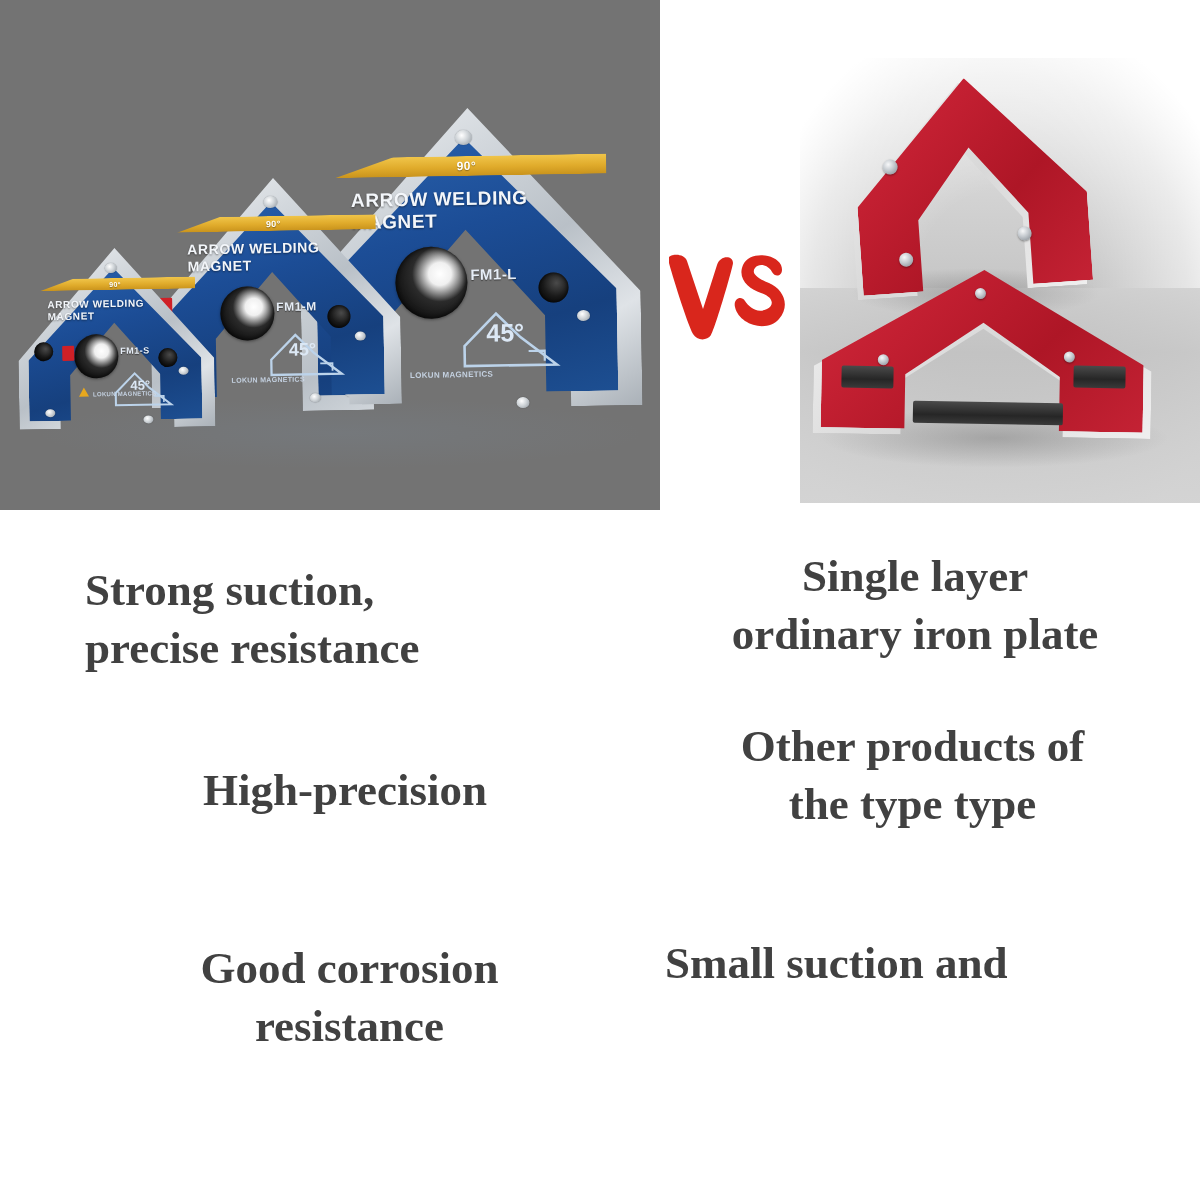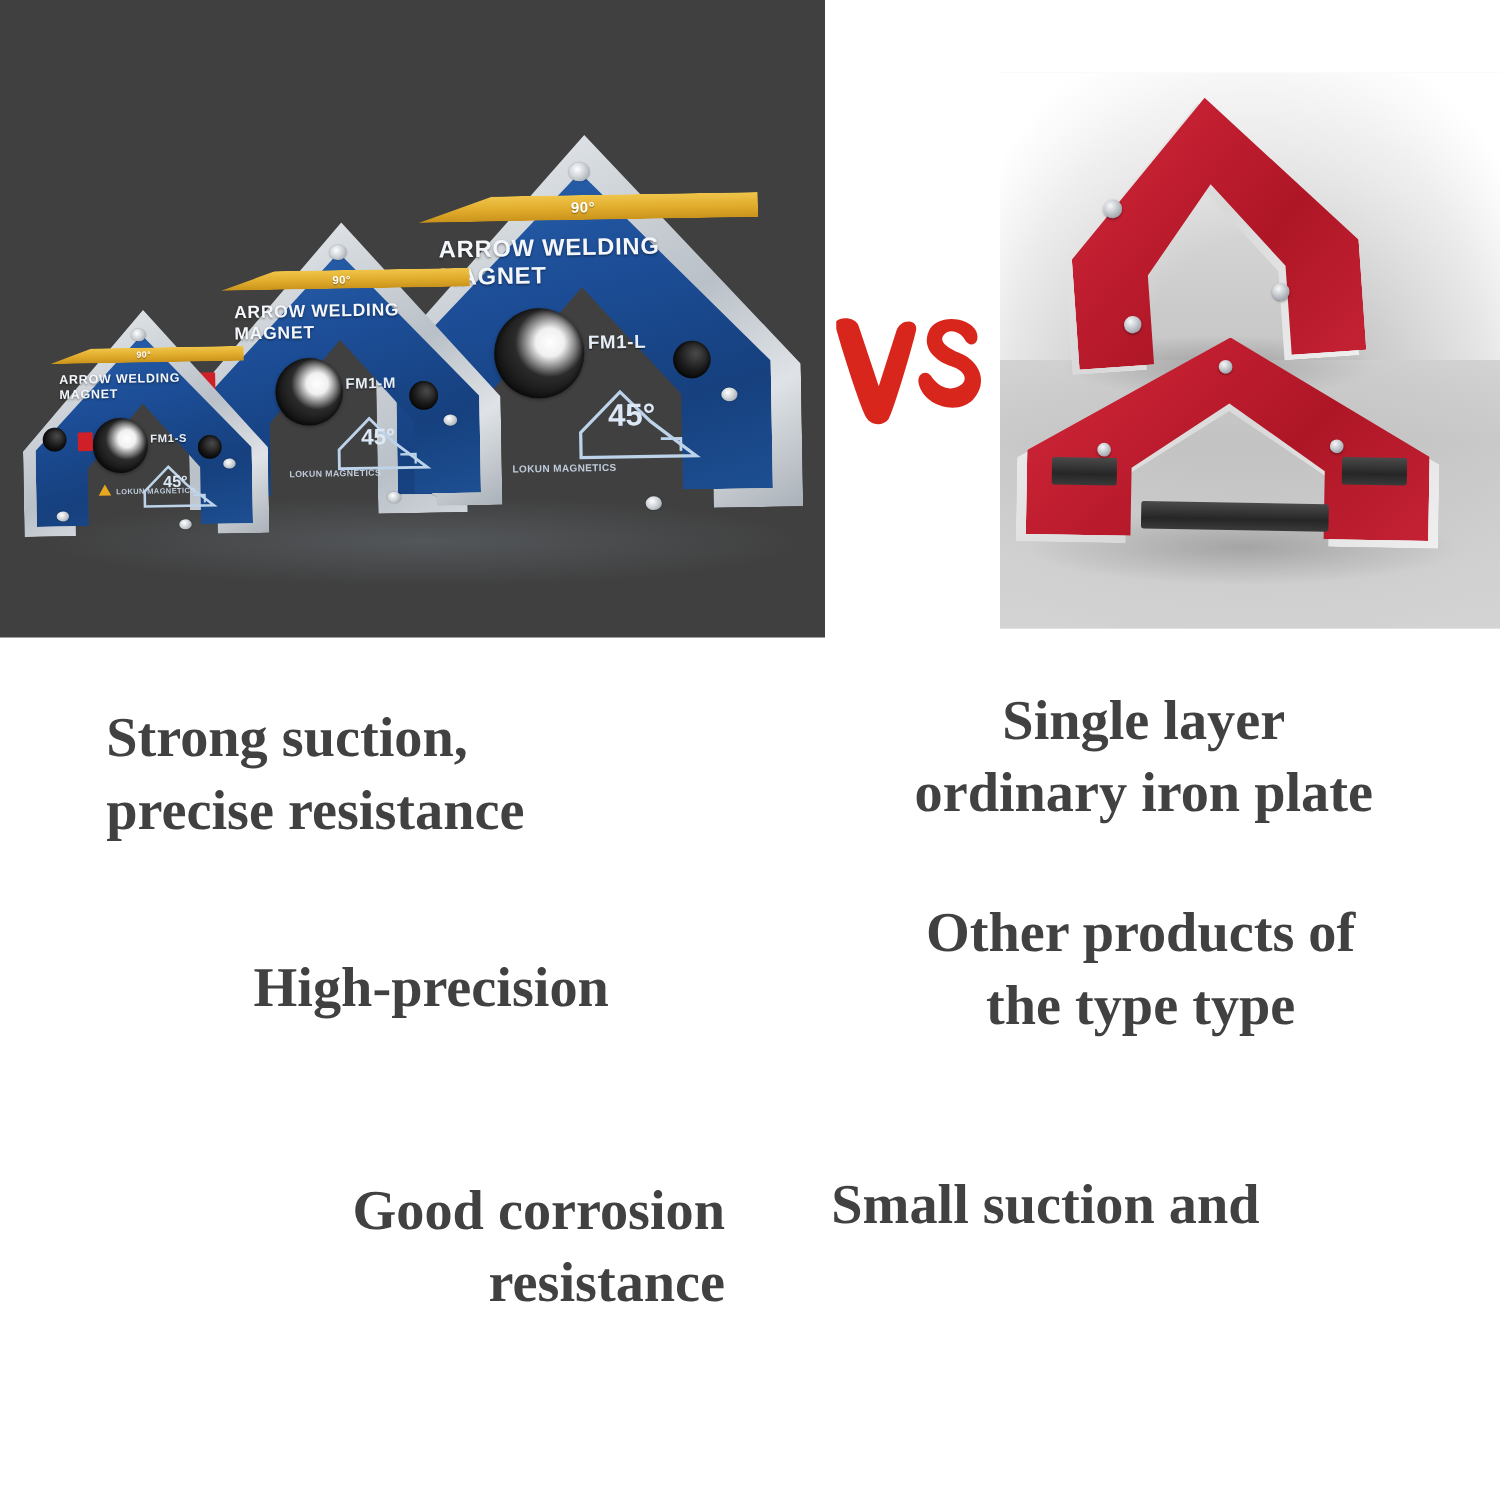--- a/index.html
+++ b/index.html
@@ -19,21 +19,21 @@
   .photo-band {
     position: absolute;
     left: 0; top: 0;
     width: 1200px; height: 510px;
   }
 
   .panel-left {
     position: absolute;
     left: 0; top: 0;
     width: 660px; height: 510px;
-    background: #404040;
+    background: #737373;
     overflow: hidden;
   }
   .panel-right {
     position: absolute;
     left: 800px; top: 58px;
     width: 400px; height: 445px;
     overflow: hidden;
   }
 
   
@@ -192,21 +192,21 @@
   .copy-block {
     position: absolute;
     color: #414141;
     font-family: "Liberation Serif", serif;
     font-weight: bold;
     line-height: 1.28;
   }
 
   .b1 { left: 85px;  top: 562px;  width: 520px; font-size: 45px; text-align: left; }
   .b2 { left: 95px;  top: 762px;  width: 500px; font-size: 45px; text-align: center; }
-  .b3 { left: 85px;  top: 940px;  width: 495px; font-size: 45px; text-align: right; }
+  .b3 { left: 102px;  top: 940px;  width: 495px; font-size: 45px; text-align: center; }
   .b4 { left: 660px; top: 548px;  width: 510px; font-size: 45px; text-align: center; }
   .b5 { left: 660px; top: 718px;  width: 505px; font-size: 45px; text-align: center; }
   .b6 { left: 665px; top: 935px;  width: 520px; font-size: 45px; text-align: left; }
 </style>
 </head>
 <body>
 
 <div class="photo-band">
 
   <div class="panel-left">

